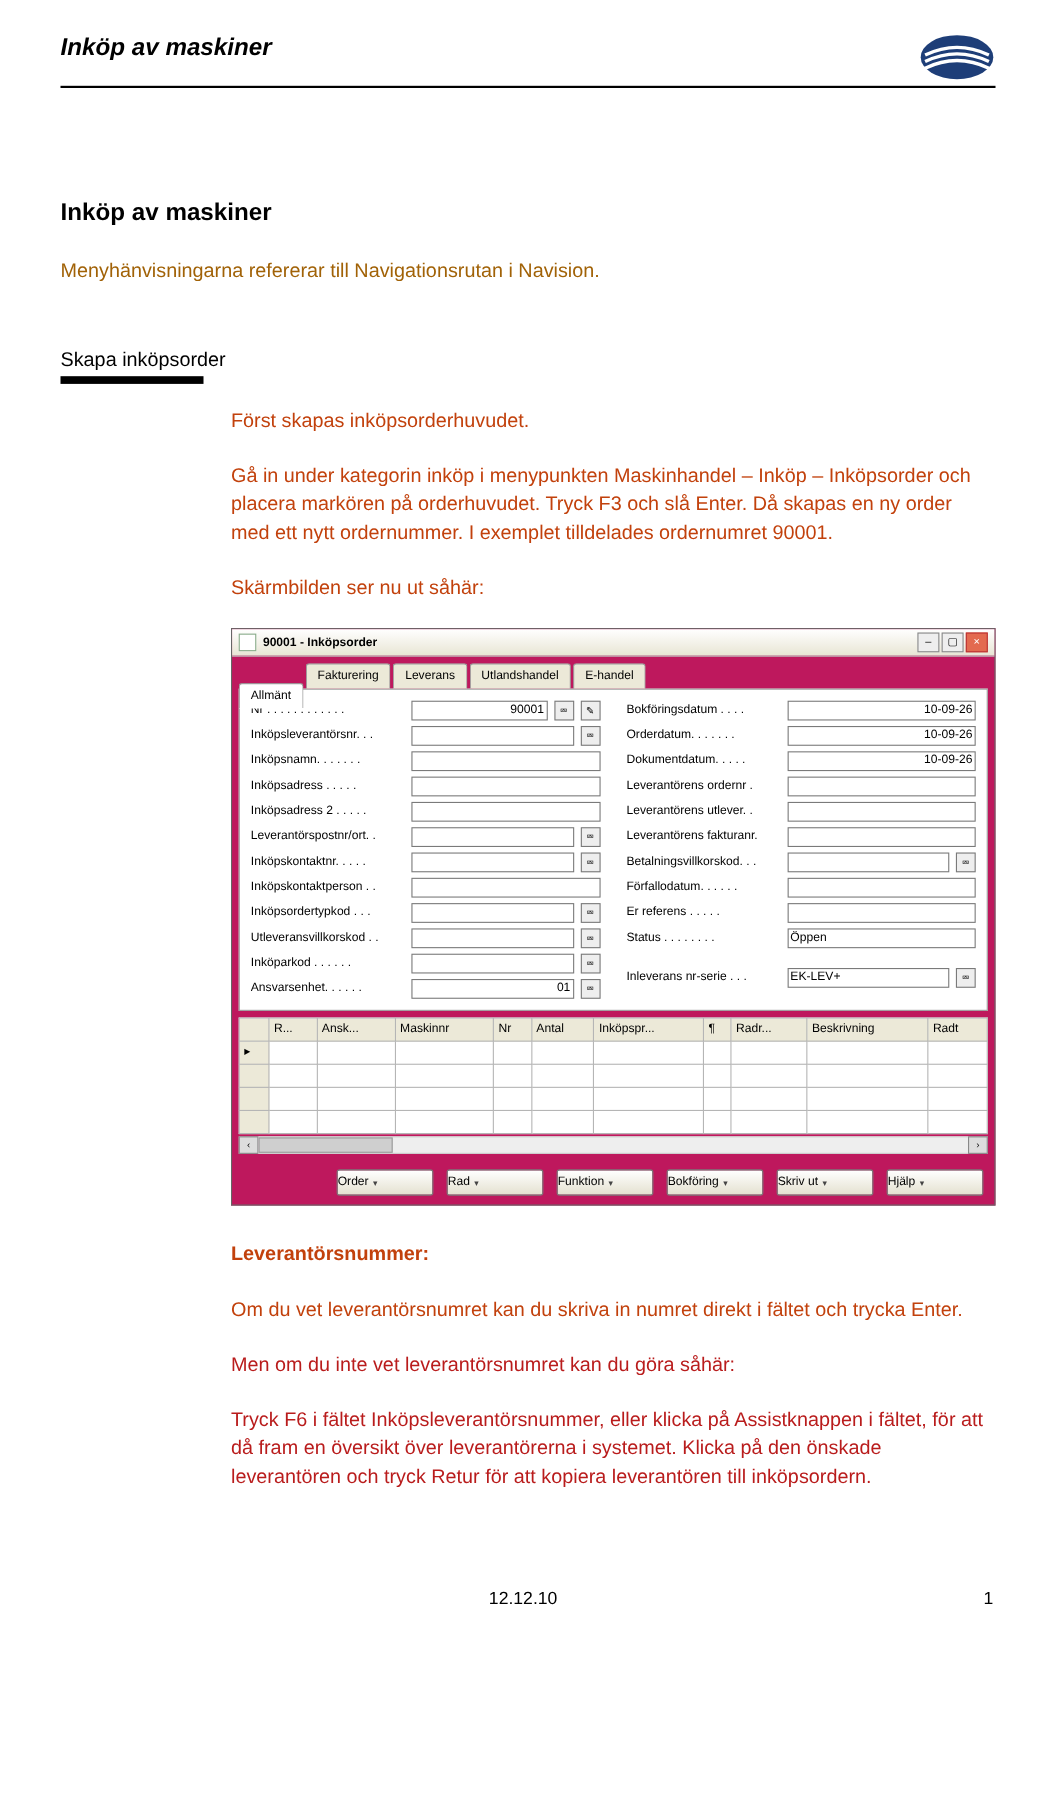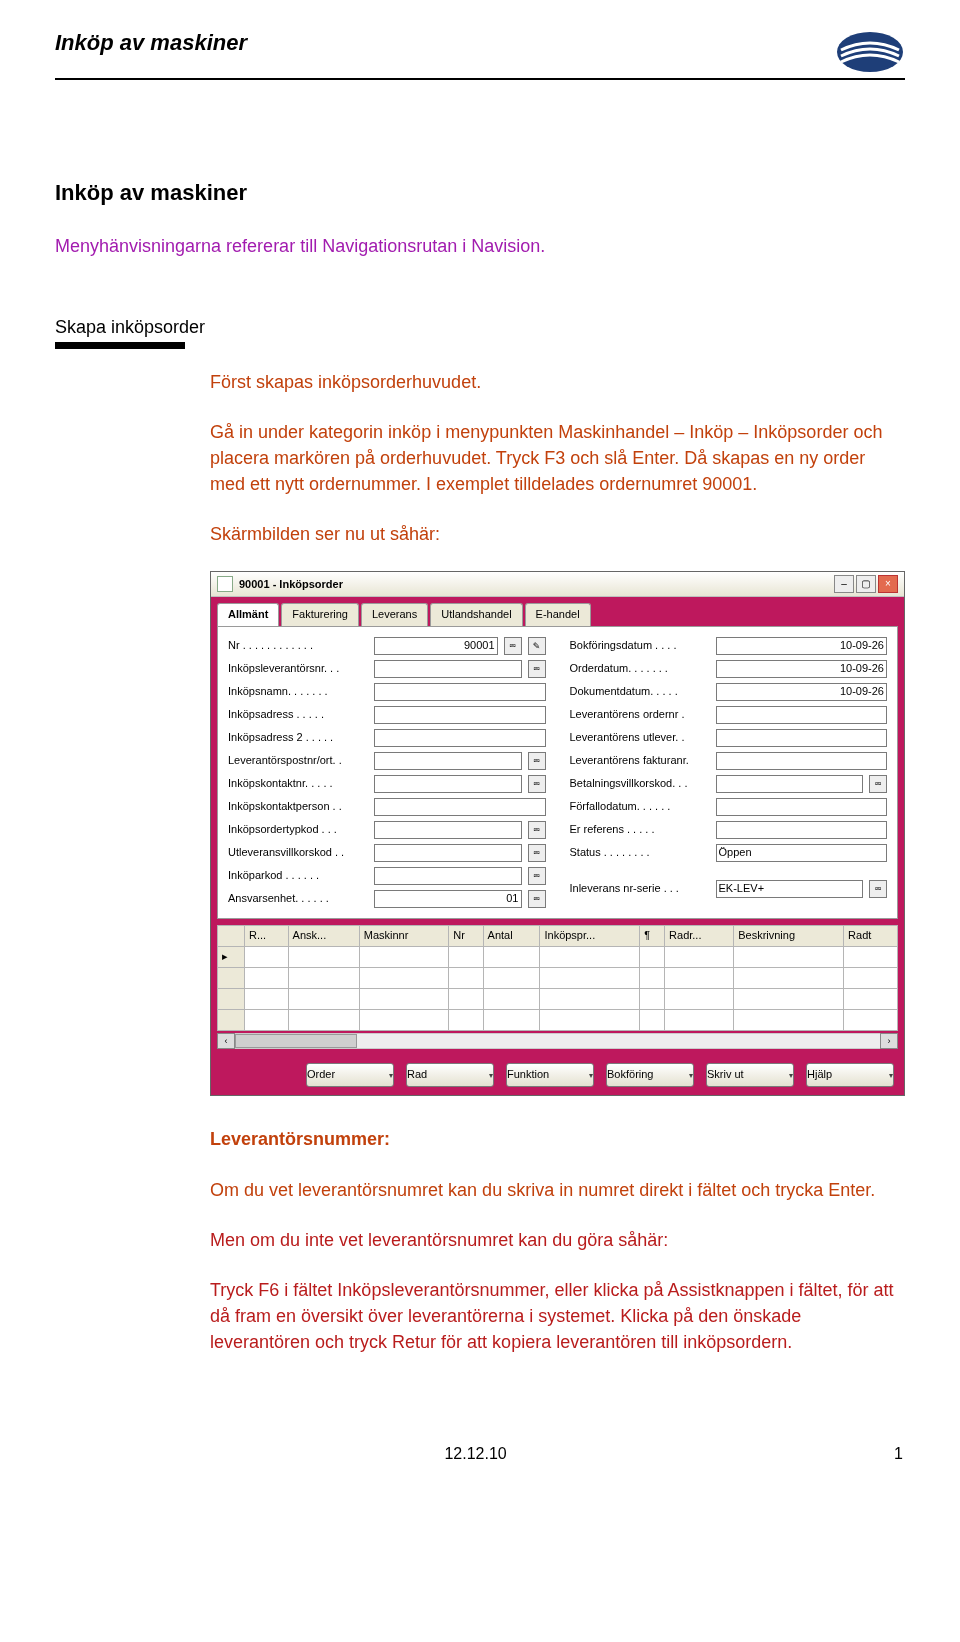--- a/index.html
+++ b/index.html
@@ -3,57 +3,57 @@
 <meta charset="utf-8">
 <style>
 html,body{margin:0;padding:0;background:#fff;font-family:Arial,Helvetica,sans-serif;color:#000;width:960px}
 .page{padding:30px 55px 40px 55px;box-sizing:border-box}
 .header{display:flex;justify-content:space-between;align-items:flex-start;border-bottom:2px solid #000;padding-bottom:4px;margin-bottom:100px}
 .header h1{font-size:22px;font-weight:bold;font-style:italic;margin:0}
 .logo{width:70px;height:44px;display:flex;align-items:center;justify-content:center}
 .logo svg{width:70px;height:44px}
 .body-col{margin-left:0}
 h2.section{font-size:22px;font-weight:bold;margin:0 0 30px 0}
-p.subtitle{color:#a21caf;font-size:18px;margin:0 0 60px 0}
+p.subtitle{color:#a16207;font-size:18px;margin:0 0 60px 0}
 .block-label{font-size:18px;margin:0 0 4px 0}
 .underline-bar{width:130px;height:7px;background:#000;margin-bottom:20px}
 .indent{margin-left:155px;font-size:18px;line-height:1.45;color:#000}
 .indent p{margin:0 0 24px 0}
 .indent .blue{color:#b91c1c}
 .indent .black{color:#c2410c}
 .heavy{font-weight:bold}
 .window{margin:12px 0 30px 0;border:1px solid #666;background:#be185d;font-family:Tahoma,Arial,sans-serif;font-size:11px;color:#000}
 .titlebar{background:linear-gradient(#fff,#e8e5d4);display:flex;justify-content:space-between;align-items:center;padding:3px 6px;border-bottom:1px solid #bfbfbf}
 .titlebar .t-left{display:flex;align-items:center;gap:6px}
 .win-icon{width:14px;height:14px;border:1px solid #8a8;background:#fff;display:inline-block}
 .titlebar .t-title{font-weight:bold}
 .winbtns{display:flex;gap:2px}
 .winbtn{width:18px;height:16px;border:1px solid #888;background:#eee;display:flex;align-items:center;justify-content:center;font-size:10px;line-height:1}
 .winbtn.close{background:#e36a4f;color:#fff;border-color:#b33}
 .tabs{display:flex;gap:2px;padding:6px 6px 0 6px}
 .tab{padding:3px 10px;border:1px solid #9a9a9a;border-bottom:none;background:#ece9d8;border-top-left-radius:3px;border-top-right-radius:3px;font-size:11px}
-.tab.active{background:#fff;font-weight:bold;position:relative;top:0}
+.tab.active{background:#fff;font-weight:normal;position:relative;top:18px}
 .form-area{background:#fff;border:1px solid #9a9a9a;margin:0 6px 6px 6px;padding:10px;display:flex;gap:24px}
 .form-col{flex:1;display:flex;flex-direction:column;gap:5px}
 .frow{display:flex;align-items:center;gap:6px;font-size:11px}
 .flabel{width:140px;white-space:nowrap;overflow:hidden}
 .finput{flex:1;height:16px;border:1px solid #7a7a7a;background:#fff;padding:0 2px;font-size:11px;display:flex;align-items:center;justify-content:flex-end}
 .finput.left{justify-content:flex-start}
 .assist{width:16px;height:16px;border:1px solid #7a7a7a;background:#eee;font-size:9px;display:flex;align-items:center;justify-content:center}
 .grid-area{margin:0 6px 6px 6px}
 table.grid{width:100%;border-collapse:collapse;background:#fff;font-size:11px}
 table.grid th,table.grid td{border:1px solid #b5b5b5;padding:2px 4px;height:16px;text-align:left;background:#fff}
 table.grid th{background:#ece9d8;font-weight:normal}
 table.grid td.rowhead{background:#ece9d8;width:18px}
 .scrollrow{display:flex;align-items:center;margin-top:2px}
 .scrollrow .sbtn{width:16px;height:14px;border:1px solid #888;background:#ddd;font-size:9px;display:flex;align-items:center;justify-content:center}
 .scrollrow .strack{flex:1;height:14px;background:#eee;border-top:1px solid #ccc;border-bottom:1px solid #ccc;position:relative}
 .scrollrow .sthumb{position:absolute;left:0;top:0;height:12px;width:120px;background:#cfcfcf;border:1px solid #999}
 .btnrow{display:flex;gap:12px;justify-content:flex-end;padding:8px 10px}
-.navbtn{min-width:86px;height:22px;border:1px solid #7a7a7a;background:linear-gradient(#fff,#e4e1d0);border-radius:3px;font-size:11px;display:flex;align-items:center;justify-content:space-between;gap:4px}
+.navbtn{min-width:86px;height:22px;border:1px solid #7a7a7a;background:linear-gradient(#fff,#e4e1d0);border-radius:3px;font-size:11px;display:flex;align-items:center;justify-content:flex-start;gap:4px}
 .navbtn .arrow{font-size:8px;color:#444}
 .footer{display:flex;justify-content:space-between;font-size:16px;margin-top:90px;padding:0 2px}
 </style>
 </head>
 <body>
 
 <div class="page">
   <div class="header">
     <h1>Inköp av maskiner</h1>
     <div class="logo">

